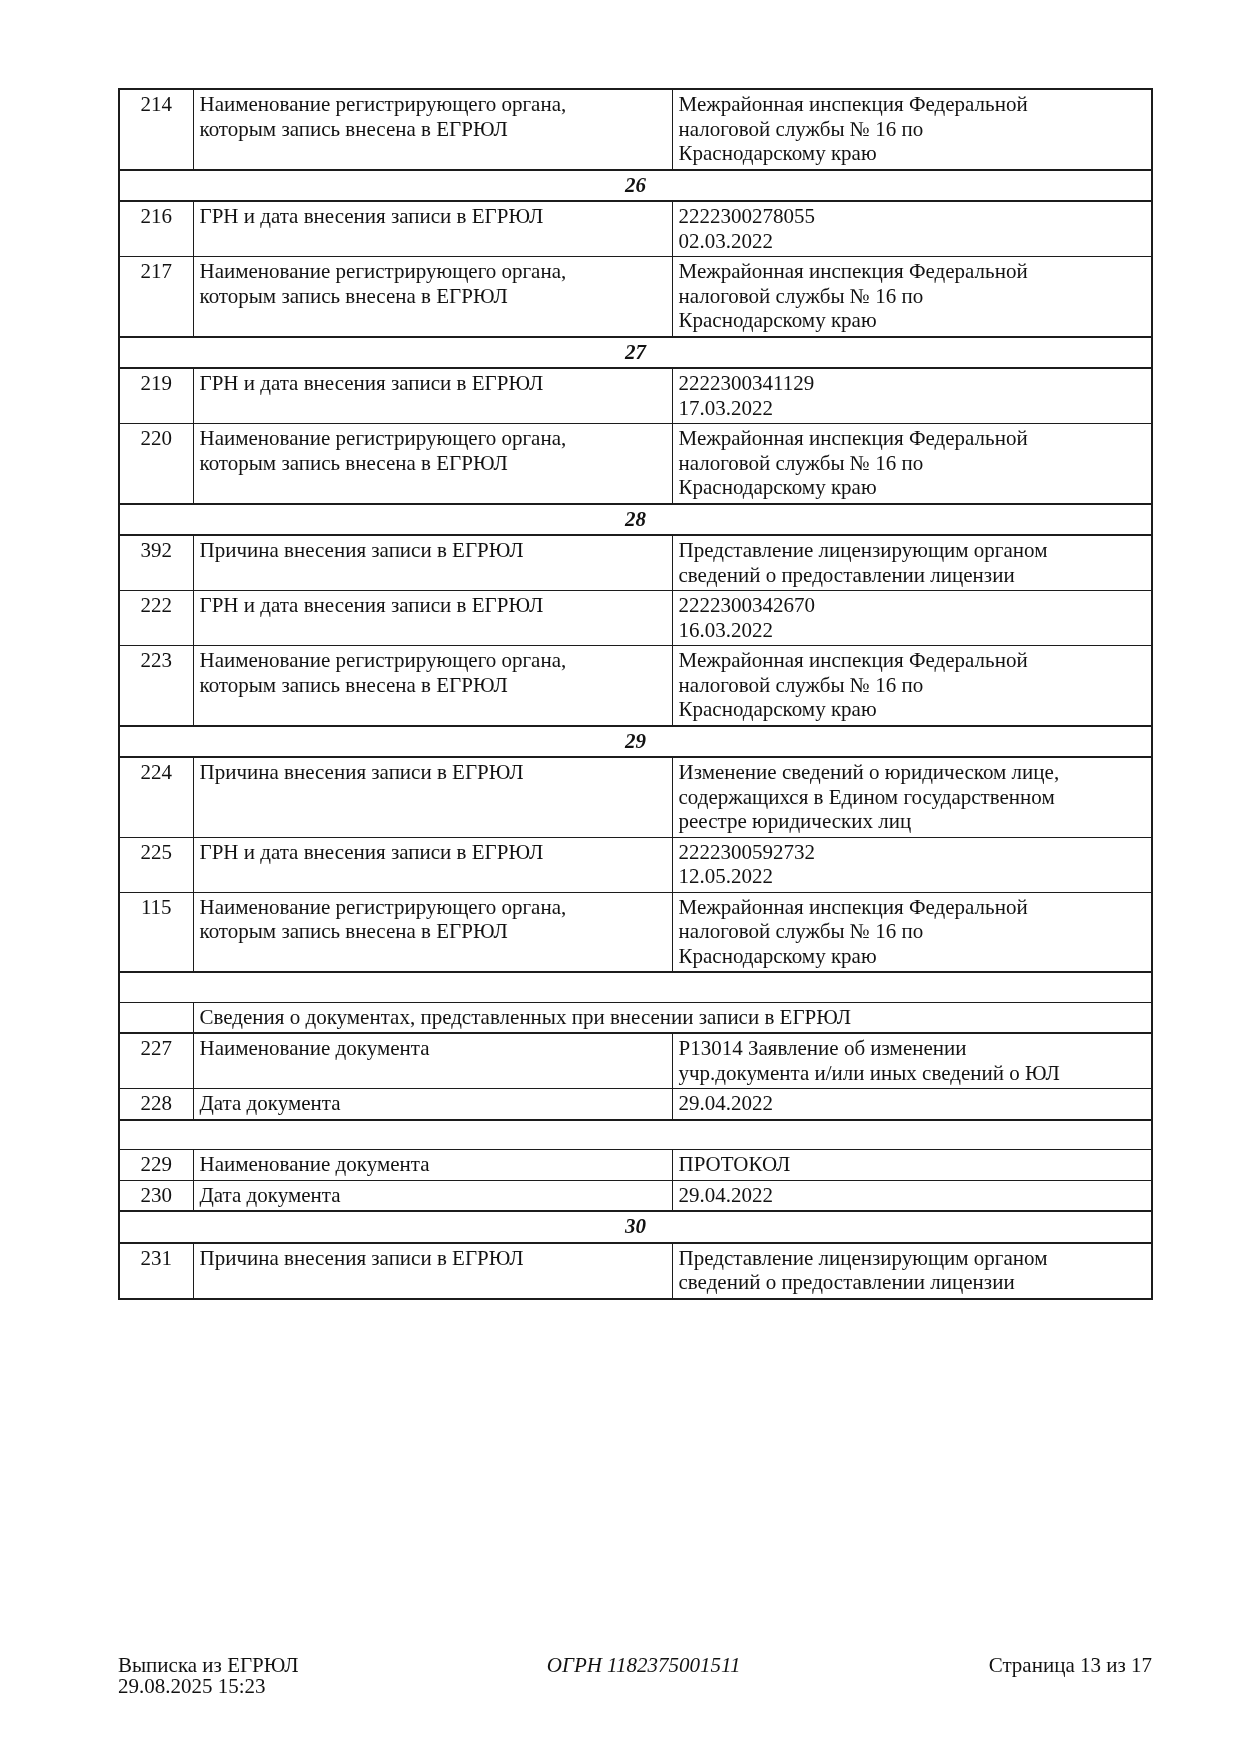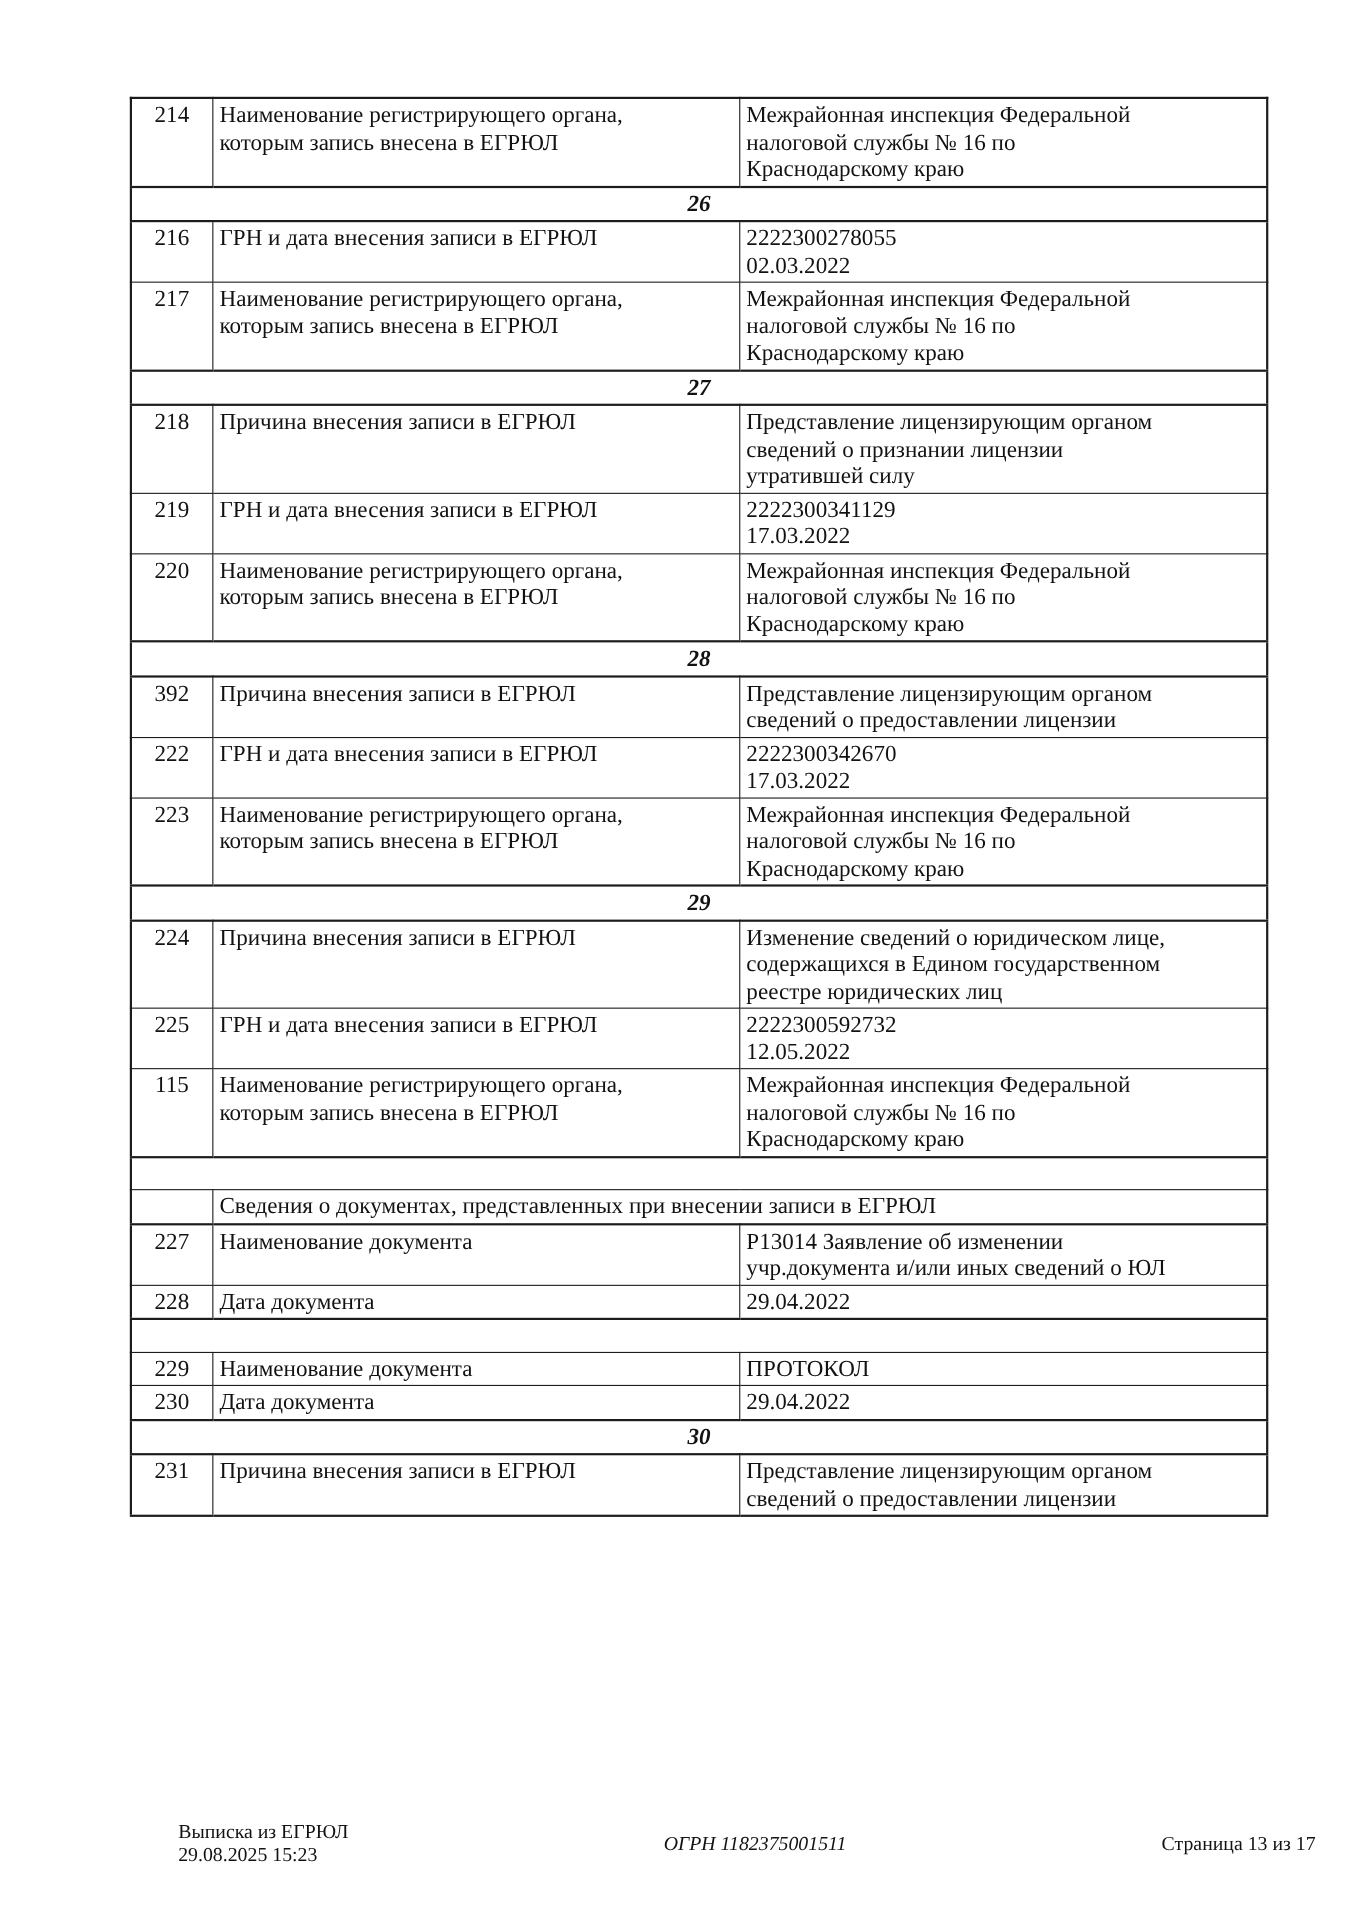--- a/index.html
+++ b/index.html
@@ -37,24 +37,23 @@
     font-style: italic;
   }
   tr.bb td { border-bottom-width: 2.5px; }
   tr.spacer td { height: 30px; }
   .footer {
     position: absolute;
     left: 118px; top: 1655px;
     width: 1034px;
     display: flex;
     justify-content: space-between;
-    align-items: center;
-    font-size: 18px;
+    align-items: flex-start;
+    font-size: 21px;
     line-height: 21px;
-    margin-left: 44px;
   }
   .footer-left { text-align: left; }
   .footer-center { text-align: center; font-style: italic; }
   .footer-right { text-align: right; }
 </style>
 </head>
 <body>
 
 <table class="registry" id="doc-table">
   <colgroup>
@@ -85,27 +84,20 @@
         <td class="label">Наименование регистрирующего органа,
 которым запись внесена в ЕГРЮЛ</td>
         <td class="value">Межрайонная инспекция Федеральной
 налоговой службы № 16 по
 Краснодарскому краю</td>
       </tr>
       <tr class="bb section">
         <td colspan="3">27</td>
       </tr>
       <tr>
-        <td class="num">218</td>
-        <td class="label">Причина внесения записи в ЕГРЮЛ</td>
-        <td class="value">Представление лицензирующим органом
-сведений о признании лицензии
-утратившей силу</td>
-      </tr>
-      <tr>
         <td class="num">219</td>
         <td class="label">ГРН и дата внесения записи в ЕГРЮЛ</td>
         <td class="value">2222300341129
 17.03.2022</td>
       </tr>
       <tr class="bb">
         <td class="num">220</td>
         <td class="label">Наименование регистрирующего органа,
 которым запись внесена в ЕГРЮЛ</td>
         <td class="value">Межрайонная инспекция Федеральной
@@ -118,21 +110,21 @@
       <tr>
         <td class="num">392</td>
         <td class="label">Причина внесения записи в ЕГРЮЛ</td>
         <td class="value">Представление лицензирующим органом
 сведений о предоставлении лицензии</td>
       </tr>
       <tr>
         <td class="num">222</td>
         <td class="label">ГРН и дата внесения записи в ЕГРЮЛ</td>
         <td class="value">2222300342670
-17.03.2022</td>
+16.03.2022</td>
       </tr>
       <tr class="bb">
         <td class="num">223</td>
         <td class="label">Наименование регистрирующего органа,
 которым запись внесена в ЕГРЮЛ</td>
         <td class="value">Межрайонная инспекция Федеральной
 налоговой службы № 16 по
 Краснодарскому краю</td>
       </tr>
       <tr class="bb section">

